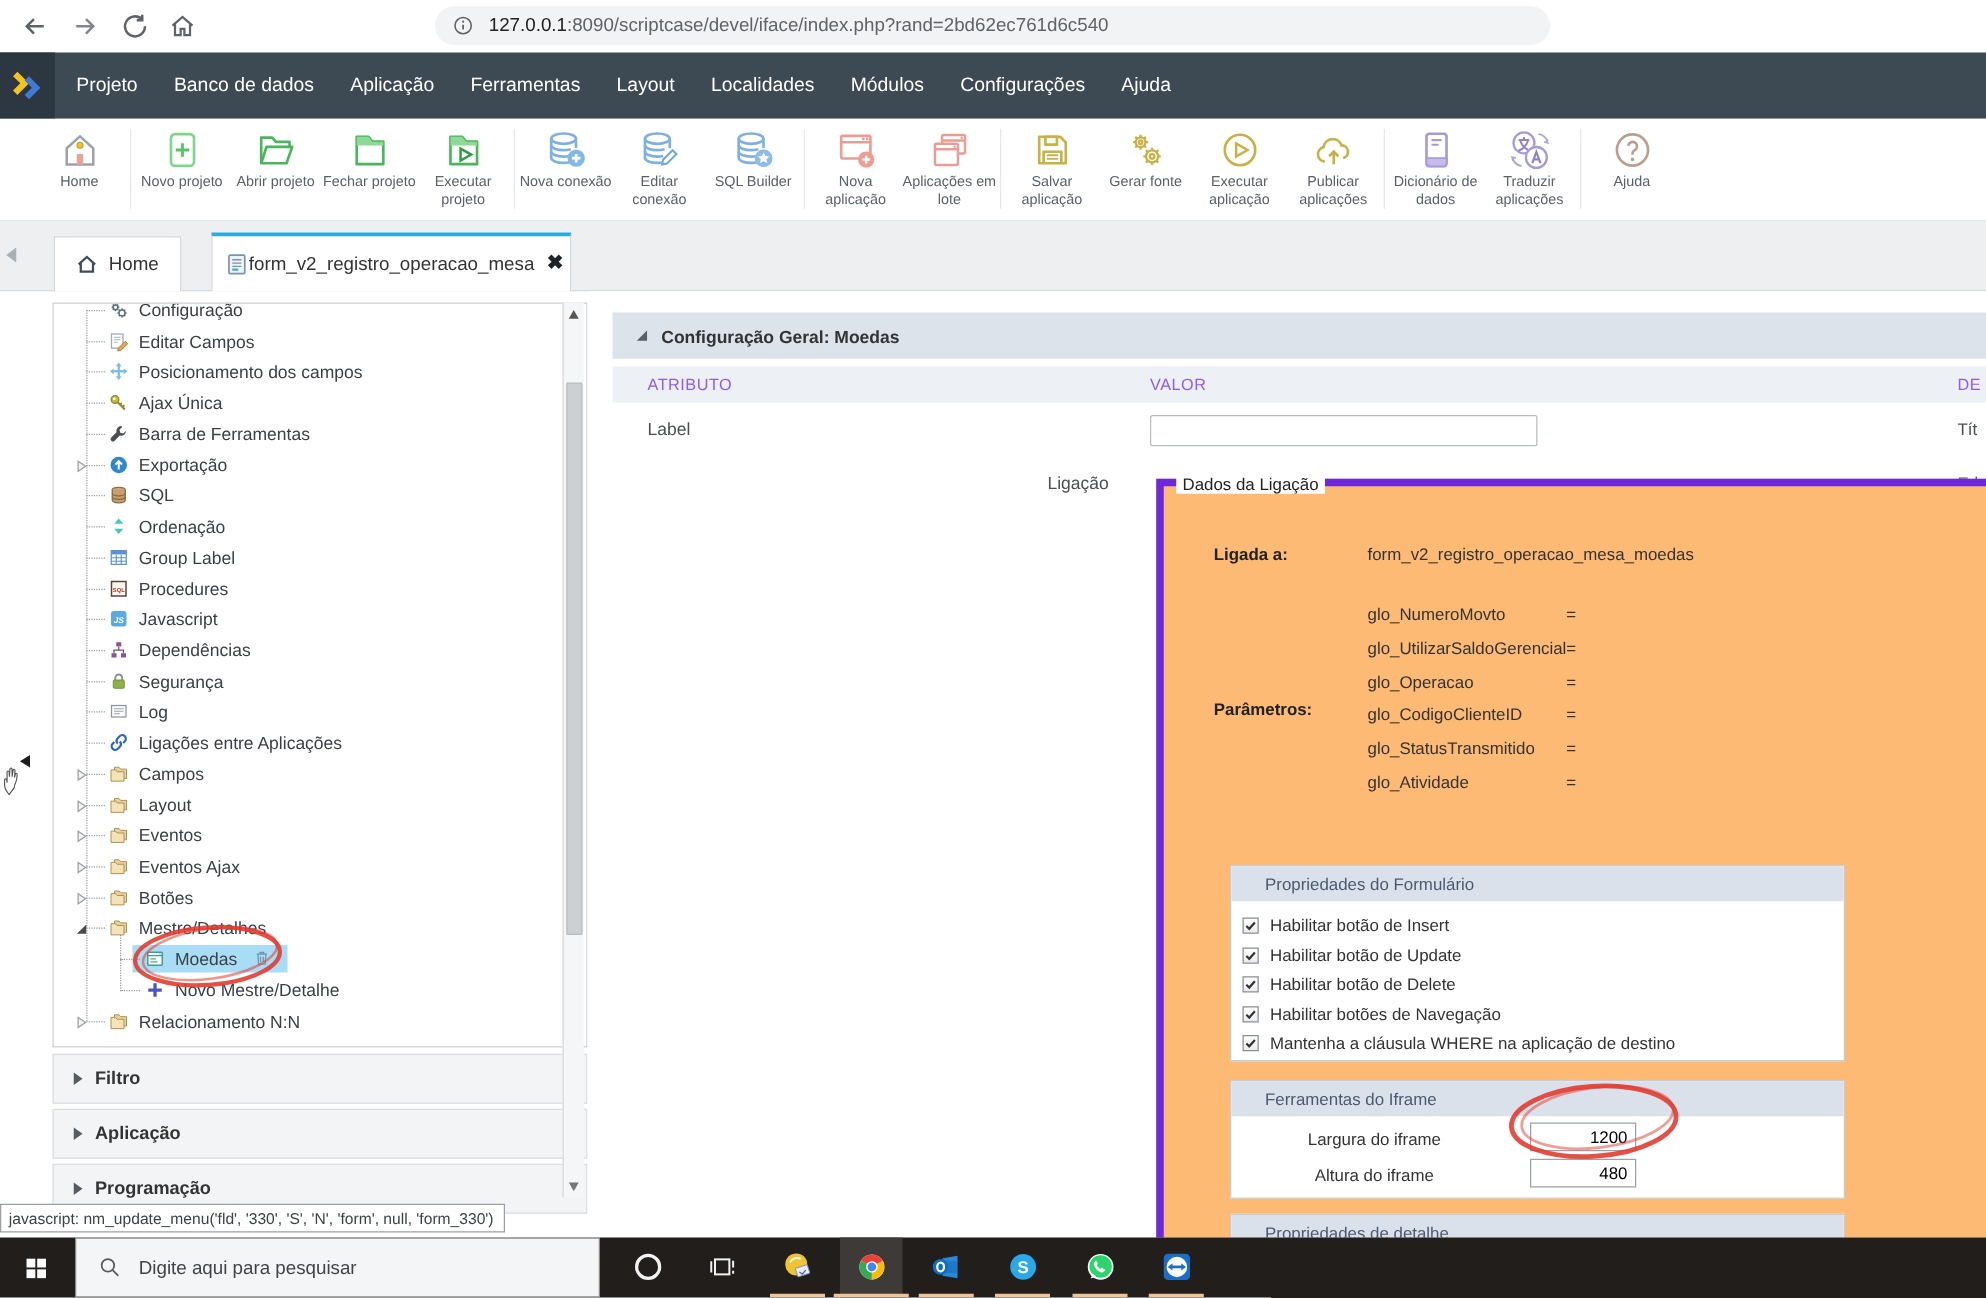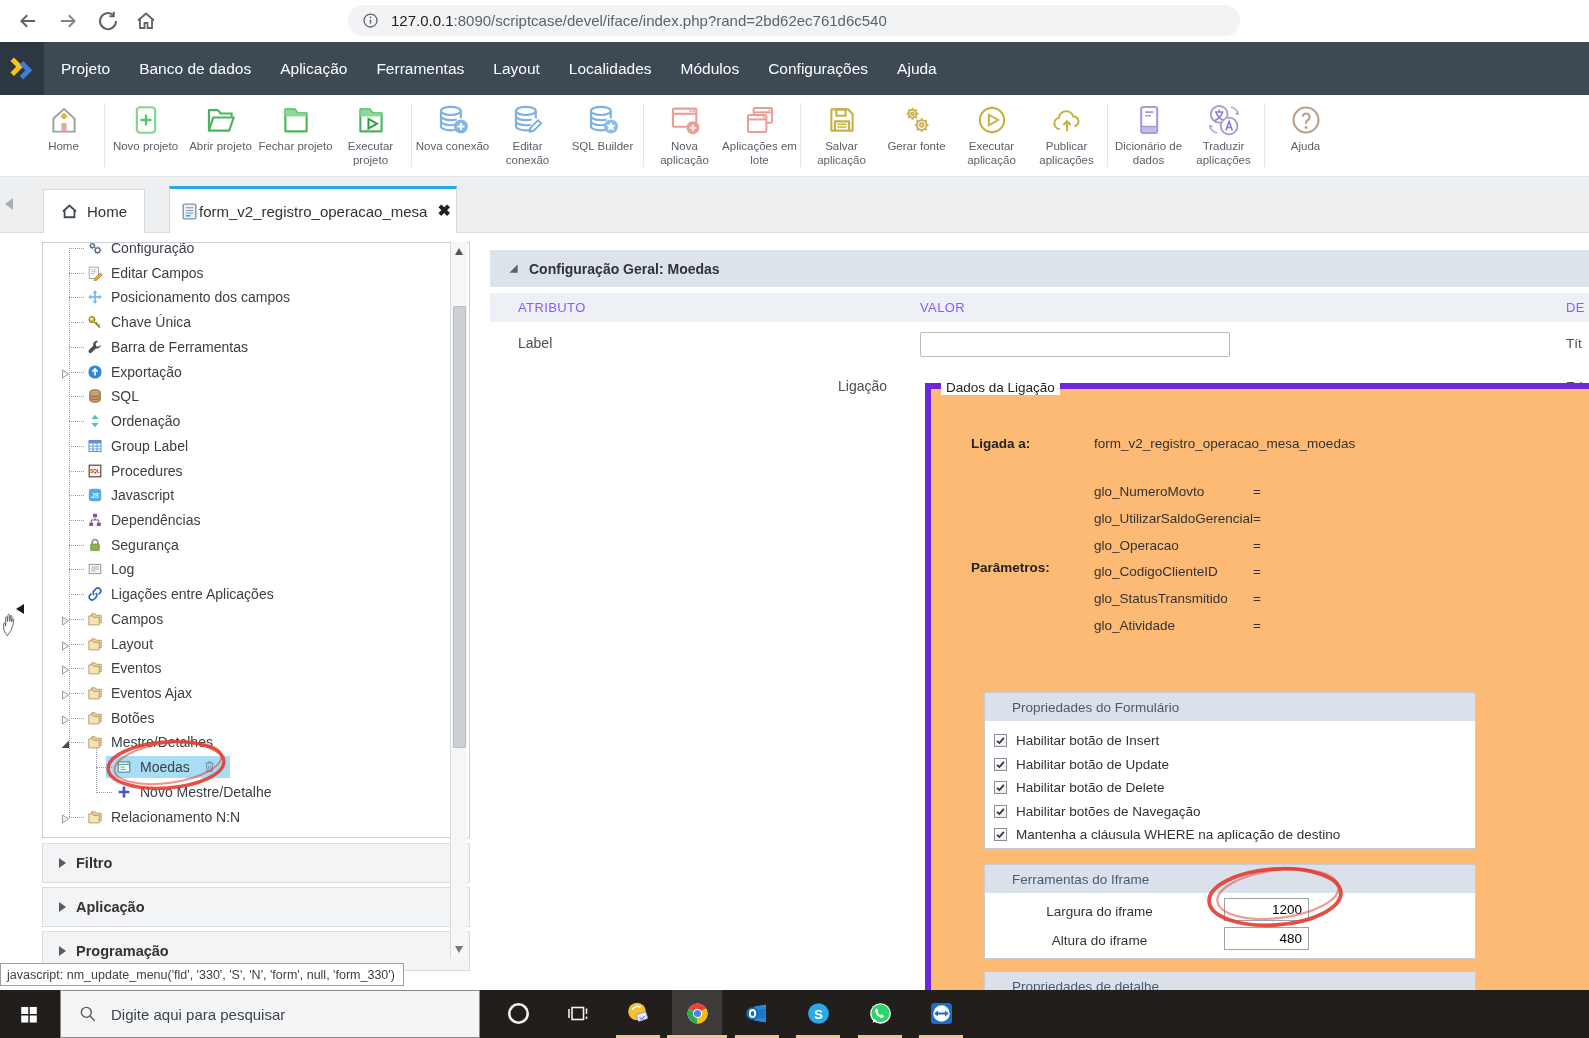--- a/index.html
+++ b/index.html
@@ -358,21 +358,21 @@
         </div>
         <div class="tree-row" style="top: 67.2px;">
           <div class="tree-stub" style="left: 26px; width: 15px;"></div>
           <span class="tree-ic" style="left: 44px;">
             <svg viewBox="0 0 16 16">
               <circle cx="5" cy="5.6" r="3.1" fill="#c9b93c" stroke="#94862a" stroke-width="1"></circle>
               <circle cx="4.4" cy="5" r="1.1" fill="#fff"></circle>
               <path d="M7.3 8l5.6 5.6M10.9 11.6l1.6-1.4M9 9.8l1.5-1.4" fill="none" stroke="#94862a" stroke-width="1.5"></path>
             </svg>
           </span>
-          <span class="tree-label" style="left: 68px;">Chave Única</span>
+          <span class="tree-label" style="left: 68px;">Ajax Única</span>
         </div>
         <div class="tree-row" style="top: 116.6px;">
           <div class="tree-stub" style="left: 26px; width: 15px;"></div>
           <span class="tree-exp" style="left: 16px;"><svg viewBox="0 0 12 12">
               <path d="M3.5 2l6 4-6 4z" fill="#f2f2f2" stroke="#9aa0a6" stroke-width="1"></path>
             </svg></span>
           <span class="tree-ic" style="left: 44px;">
             <svg viewBox="0 0 16 16">
               <circle cx="8" cy="8" r="6.6" fill="#2f88d4"></circle>
               <path d="M8 11.6V5.4M5.4 7.6L8 5l2.6 2.6" fill="none" stroke="#fff" stroke-width="1.6"></path>

